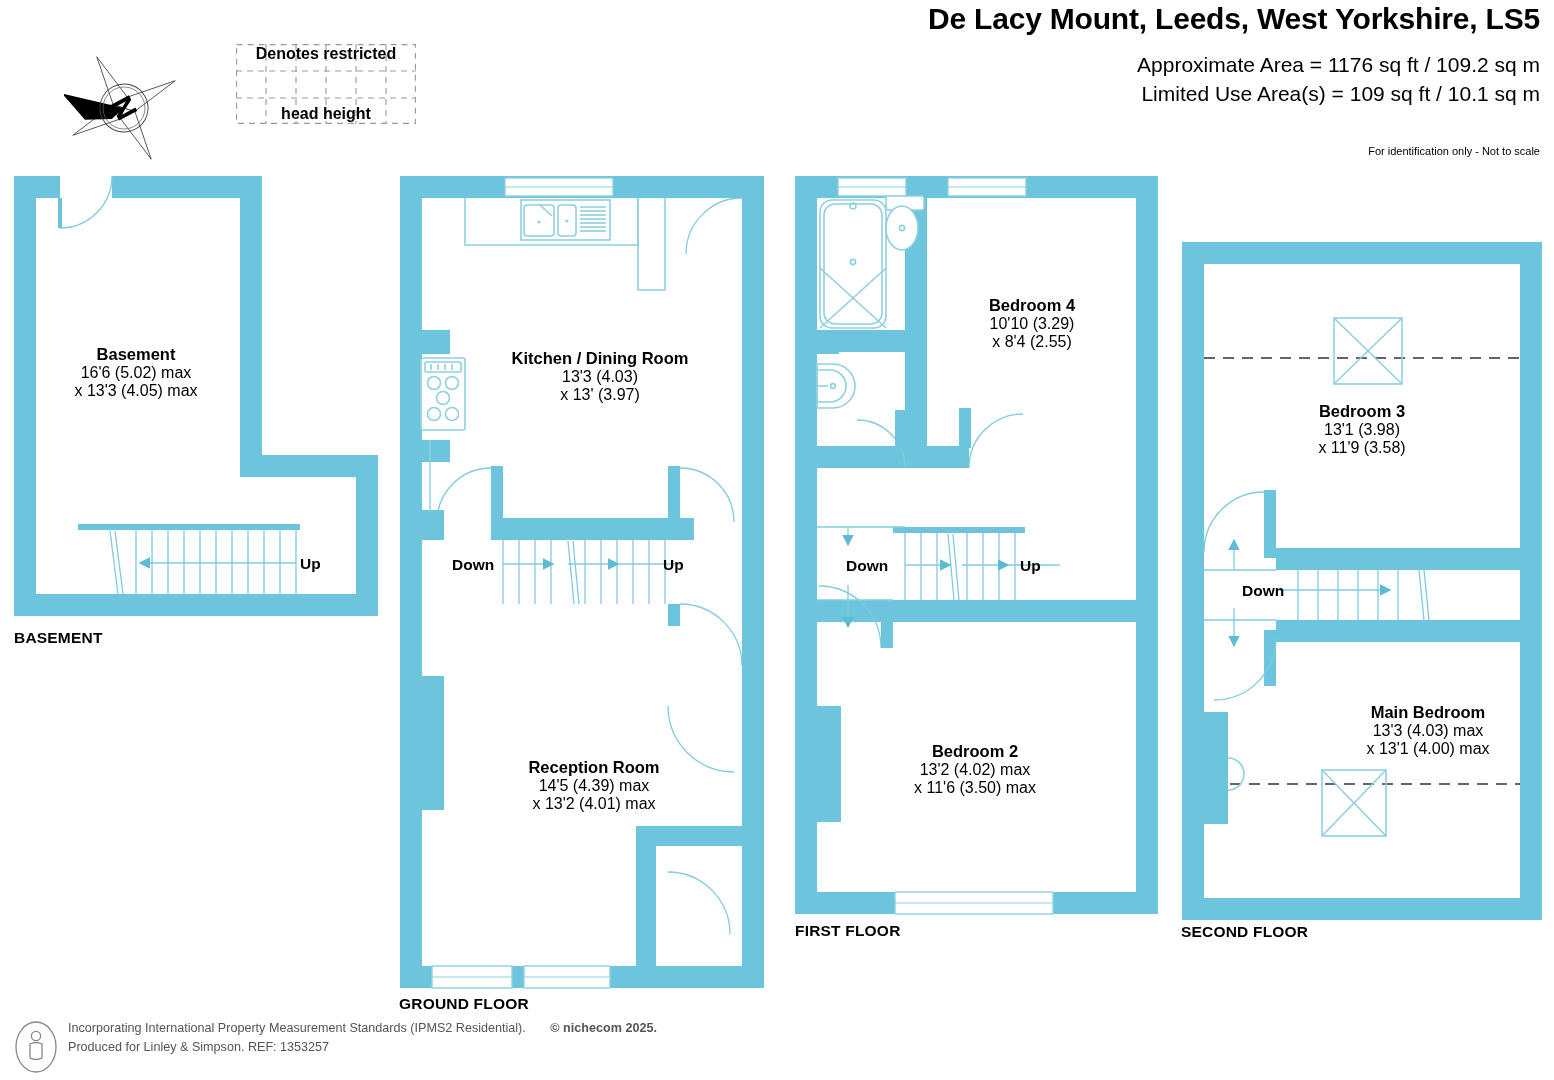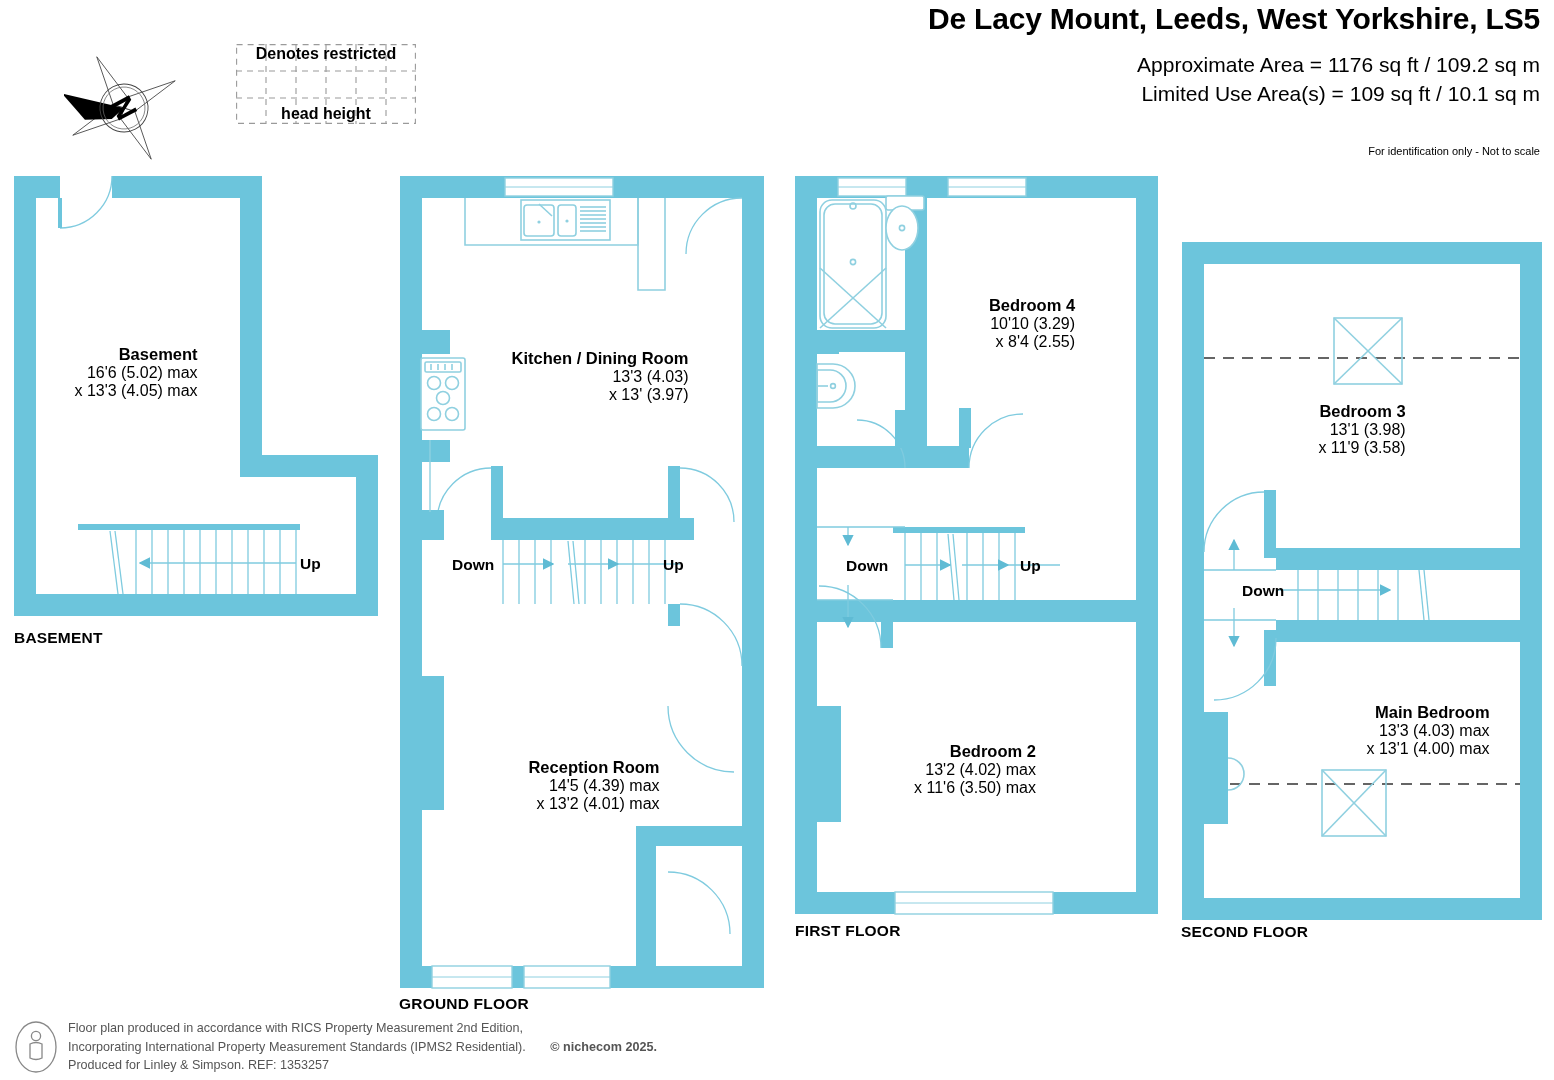--- a/index.html
+++ b/index.html
@@ -90,21 +90,21 @@
   }
   .floor-label {
     position: absolute;
     font-size: 15.5px;
     font-weight: bold;
     letter-spacing: 0.2px;
     white-space: nowrap;
   }
   .room-label {
     position: absolute;
-    text-align: right;
+    text-align: center;
     white-space: nowrap;
     transform: translateX(-50%);
   }
   .room-label .rname {
     font-size: 16.5px;
     font-weight: bold;
     line-height: 19px;
   }
   .room-label .rdim {
     font-size: 16px;
@@ -522,21 +522,20 @@
   <div class="floor-label" style="left:795px; top:922px;">FIRST FLOOR</div>
   <div class="floor-label" style="left:1181px; top:923px;">SECOND FLOOR</div>
 
   <div class="footer">
     <svg class="ficon" viewBox="0 0 44 52">
       <ellipse cx="22" cy="26" rx="20" ry="25" fill="none" stroke="#888" stroke-width="1.3"></ellipse>
       <circle cx="22" cy="15" r="4.6" fill="none" stroke="#888" stroke-width="1.3"></circle>
       <path d="M16,23 q6,-3 12,0 l0,14 q-6,3 -12,0 z" fill="none" stroke="#888" stroke-width="1.3"></path>
     </svg>
     <div class="ftext">
-      <div>Floor plan produced in accordance with RICS Property Measurement 2nd Edition,</div>
       <div>
         <span>Incorporating International Property Measurement Standards (IPMS2 Residential).</span>
         <span class="nichecom" style="margin-left:21px">© nichecom 2025.</span>
       </div>
       <div>Produced for Linley &amp; Simpson.   REF: 1353257</div>
     </div>
   </div>
 
 </div>
 

